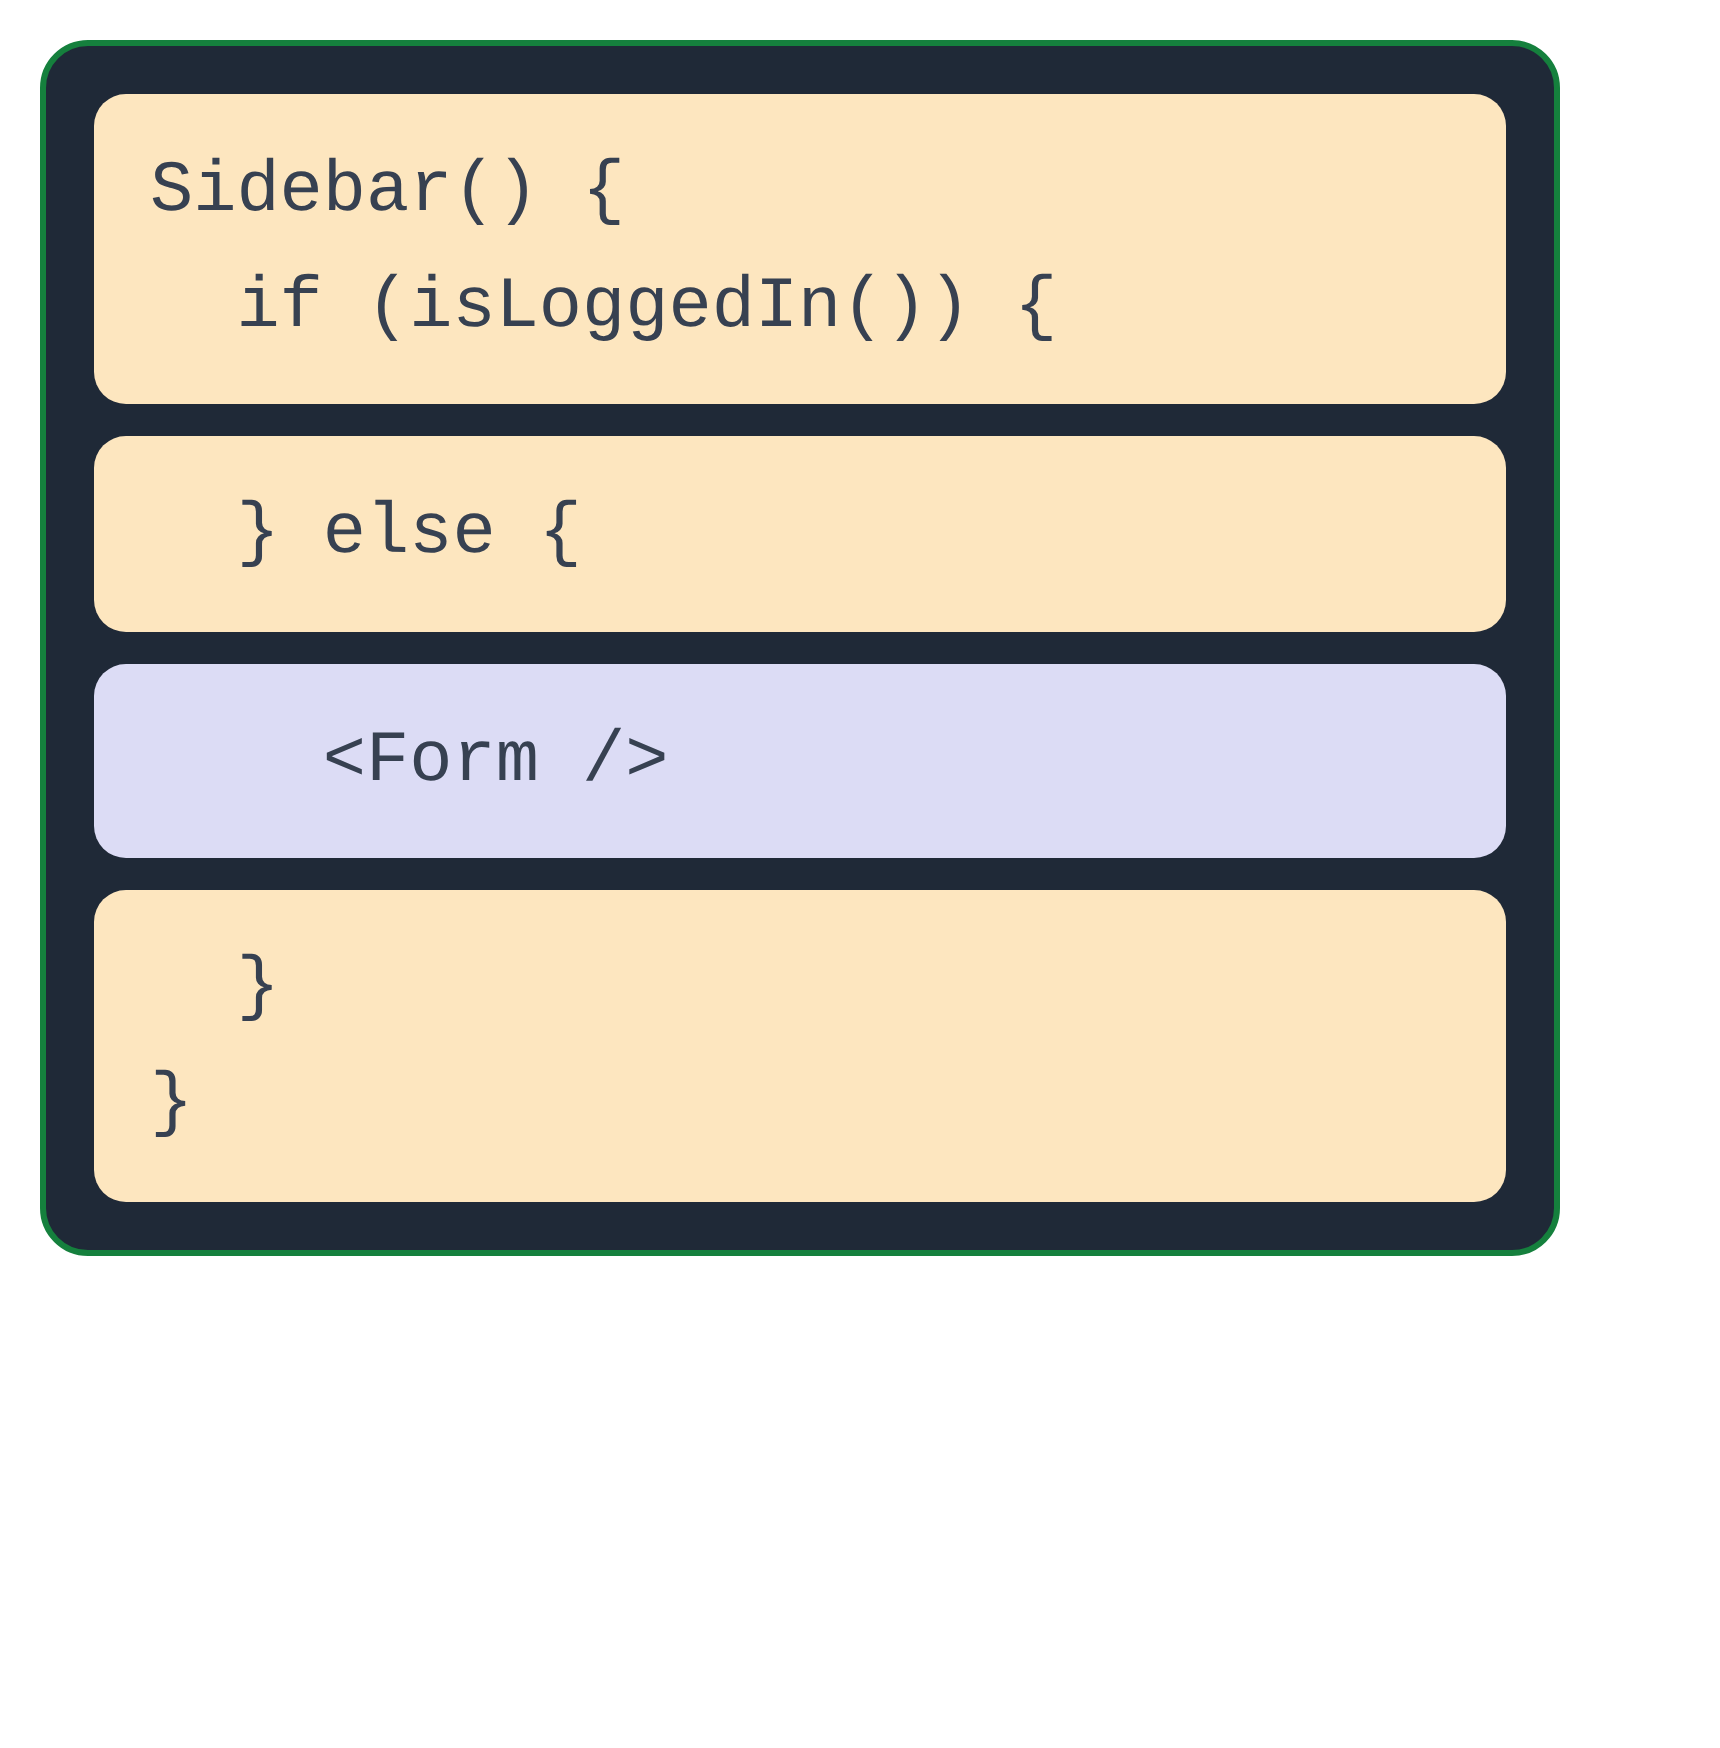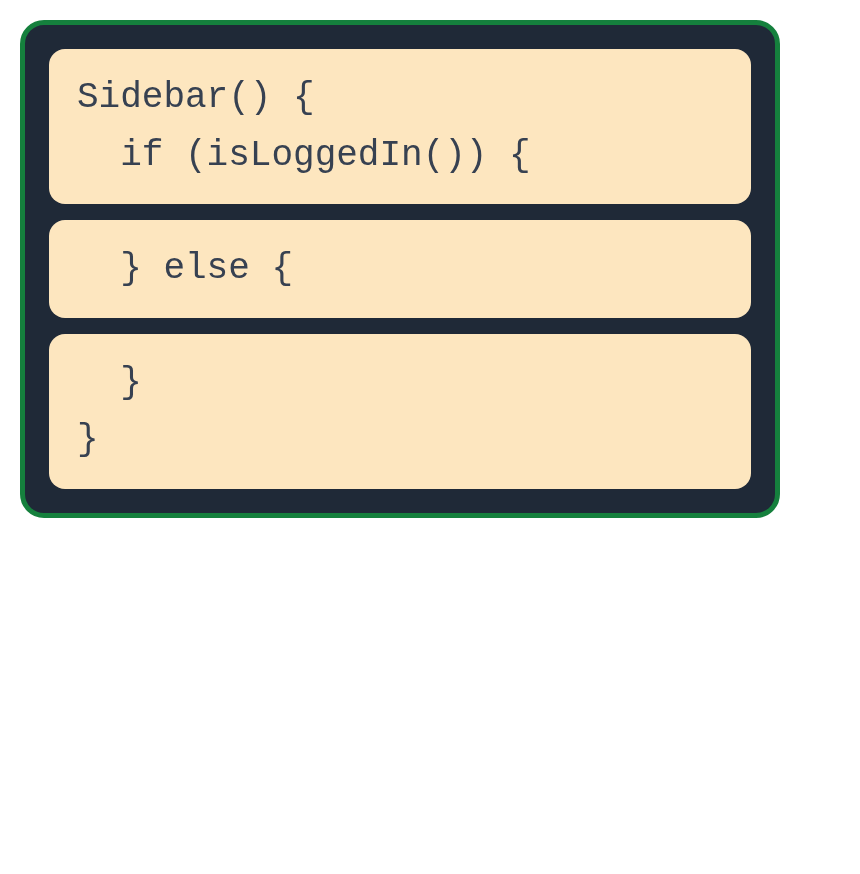--- a/index.html
+++ b/index.html
@@ -15,21 +15,21 @@
     }
 
     .code-container {
       background: #1f2937;
       border-radius: 24px;
       padding: 24px;
       width: 760px;
       display: flex;
       flex-direction: column;
       gap: 16px;
-      border: 5px solid #15803d;
+      border: 3px solid #15803d;
     }
 
     .code-block {
       border-radius: 16px;
       padding: 20px 28px;
       font-size: 36px;
       line-height: 1.6;
       color: #374151;
       white-space: pre;
     }
@@ -42,15 +42,16 @@
       background: #dcdcf5;
     }
   </style>
 </head>
 <body>
 
 <div class="code-container">
   <div class="code-block orange">Sidebar() {
   if (isLoggedIn()) {</div>
   <div class="code-block orange">  } else {</div>
+  <div class="code-block lavender">    &lt;Form /&gt;</div>
   <div class="code-block orange">  }
 }</div>
 </div>
 
 </body></html>

